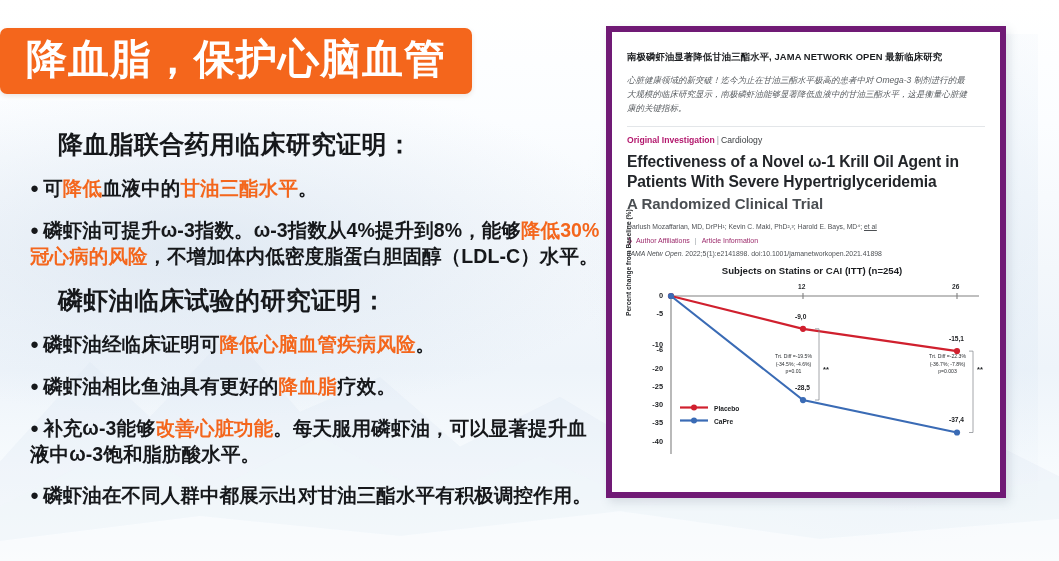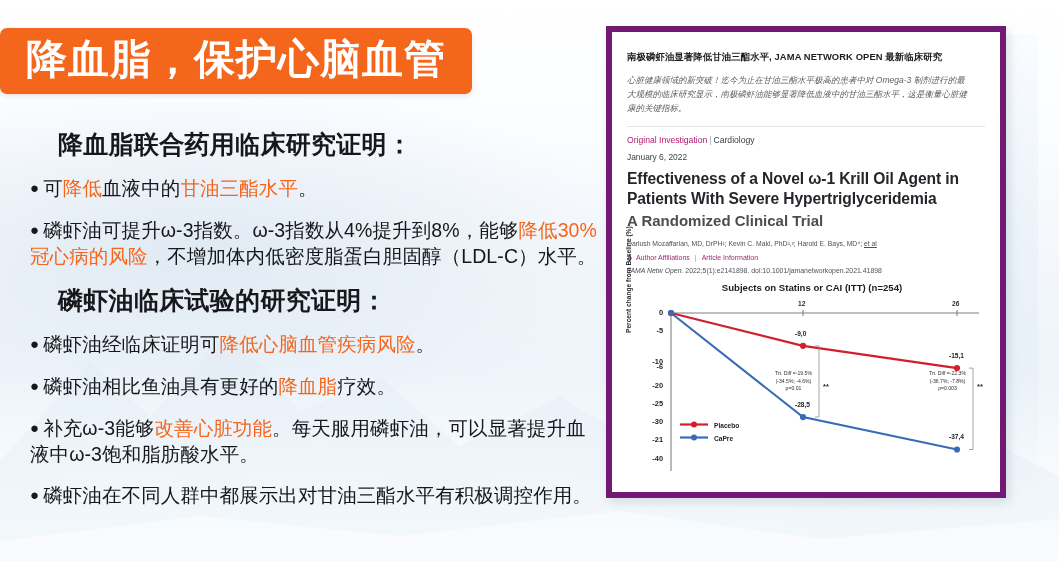--- a/index.html
+++ b/index.html
@@ -20,34 +20,34 @@
   
   .banner{position:absolute;left:0;top:28px;z-index:3;
      background:#F4661C;border-top-right-radius:18px;border-bottom-right-radius:18px;
      padding:6px 26px 10px 26px;box-shadow:0 2px 5px rgba(120,60,20,.13);border-radius:7px;}
   .banner-text{color:#fff;font-size:41px;font-weight:bold;letter-spacing:1px;line-height:1.22;white-space:nowrap;}
 
   
   .left{position:absolute;left:30px;top:128px;width:572px;z-index:3;color:#16181b;}
   .h2{font-size:25px;font-weight:bold;line-height:1.28;margin:0 0 9px 28px;letter-spacing:.3px;}
   .h2.second{margin-top:14px;}
-  .bul{font-size:19.5px;font-weight:normal;line-height:1.33;margin:16px 0 9px 0;letter-spacing:.1px;}
+  .bul{font-size:19.5px;font-weight:bold;line-height:1.33;margin:16px 0 9px 0;letter-spacing:.1px;}
   .bul .dot{font-size:15px;vertical-align:2px;margin-right:4px;}
   .hl{color:#F4661C;}
 
   
   .card{position:absolute;left:606px;top:26px;width:400px;height:472px;z-index:3;
     background:#fff;border:6px solid #701a75;box-shadow:3px 4px 9px rgba(90,105,120,.18);
     box-sizing:border-box;padding:14px 15px 6px 15px;overflow:hidden;}
   .card-title{font-size:9.4px;font-weight:bold;color:#1b1d20;line-height:1.5;letter-spacing:.1px;margin:4px 0 10px 0;}
   .card-sum{font-size:8.5px;font-style:italic;color:#5b5f63;line-height:1.62;margin:0 16px 11px 0;}
   .rule{height:1px;background:#e3e6e9;margin:0 0 7px 0;}
 
   .kicker{font-size:8.6px;line-height:1.4;margin:0 0 6px 0;color:#3a3d40;}
-  .kicker b{color:#b3186d;font-weight:normal;}
+  .kicker b{color:#b3186d;font-weight:bold;}
   .kicker .sep{color:#9aa0a6;margin:0 2px;}
   .date{font-size:8.4px;color:#3f4246;margin:0 0 7px 0;}
   .art-title{font-size:15.6px;font-weight:bold;color:#23262a;line-height:1.27;margin:0 0 2px 0;letter-spacing:-.1px;}
   .art-sub{font-size:15px;color:#4a4e52;line-height:1.3;margin:0 0 8px 0;}
   .authors{font-size:6.8px;color:#4d5054;line-height:1.5;margin:0 0 5px 0;}
   .authors u{text-decoration:underline;}
   .links{font-size:7px;color:#9c2a6b;margin:0 0 5px 0;}
   .links .car{color:#9c2a6b;margin-right:3px;}
   .links .bar{color:#9aa0a6;margin:0 5px;}
   .cite{font-size:6.9px;color:#4d5054;margin:0 0 8px 0;}
@@ -103,21 +103,20 @@
 
 <div class="card">
 
   <div class="card-title">南极磷虾油显著降低甘油三酯水平, JAMA NETWORK OPEN 最新临床研究</div>
   <div class="card-sum">心脏健康领域的新突破！迄今为止在甘油三酯水平极高的患者中对 Omega-3 制剂进行的最大规模的临床研究显示，南极磷虾油能够显著降低血液中的甘油三酯水平，这是衡量心脏健康的关键指标。</div>
   <div class="rule"></div>
 
   <p class="kicker">
     <b>Original Investigation</b><span class="sep">|</span><span>Cardiology</span>
   </p>
-  <p class="date">January 6, 2022</p>
   <h1 class="art-title">Effectiveness of a Novel ω-1 Krill Oil Agent in Patients With Severe Hypertriglyceridemia</h1>
   <h2 class="art-sub">A Randomized Clinical Trial</h2>
   <p class="authors">
     <span>Darlush Mozaffarian, MD, DrPH¹; Kevin C. Maki, PhD²,³; Harold E. Bays, MD⁴;</span>
     <u>et al</u>
   </p>
   <p class="links">
     <span class="car">❯</span><span>Author Affiliations</span><span class="bar">|</span><span>Article Information</span>
   </p>
   <p class="cite">
@@ -130,21 +129,21 @@
     <div class="plot">
       <div class="ylab">Percent change from Baseline (%)</div>
       <div id="yticks">
           <div class="ytick" style="left: 14px; top: 9px;">0</div>
           <div class="ytick" style="left: 14px; top: 27.25px;">-5</div>
           <div class="ytick" style="left: 14px; top: 58px;">-10</div>
           <div class="ytick" style="left: 14px; top: 63.75px;">-6</div>
           <div class="ytick" style="left: 14px; top: 82px;">-20</div>
           <div class="ytick" style="left: 14px; top: 100.25px;">-25</div>
           <div class="ytick" style="left: 14px; top: 118.5px;">-30</div>
-          <div class="ytick" style="left: 14px; top: 136.75px;">-21</div>
+          <div class="ytick" style="left: 14px; top: 136.75px;">-35</div>
           <div class="ytick" style="left: 14px; top: 155px;">-40</div>
         </div>
       <div id="xticks">
           <div class="xtick" style="left: 171px; top: 1px;">12</div>
           <div class="xtick" style="left: 325px; top: 1px;">26</div>
         </div>
       <svg class="svgbox" id="chart-svg" width="370" height="186">
           <line x1="44" y1="14" x2="352" y2="14" stroke="#808080" stroke-width="1.1"></line>
           <line x1="44" y1="14" x2="44" y2="172" stroke="#808080" stroke-width="1.1"></line>
           <line x1="176" y1="11" x2="176" y2="17" stroke="#808080" stroke-width="1.1"></line>

